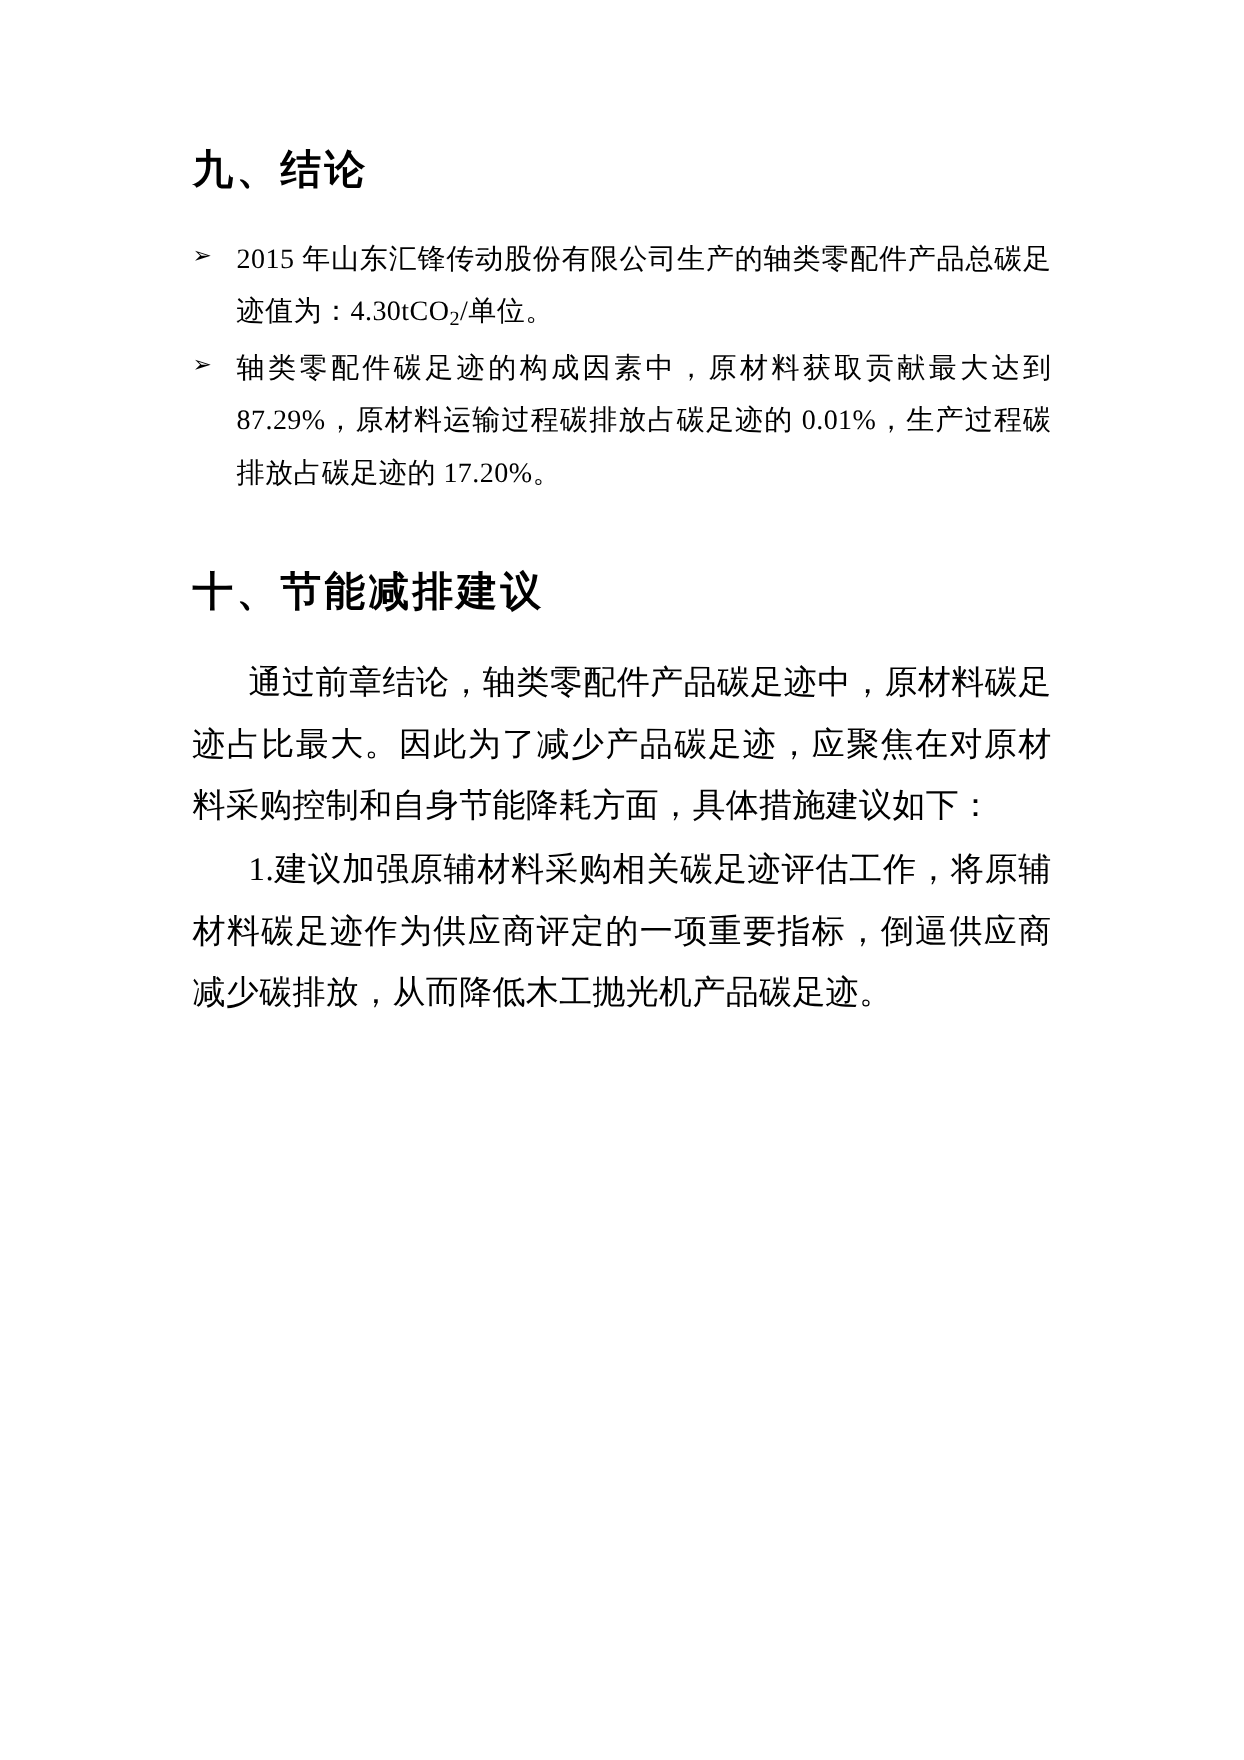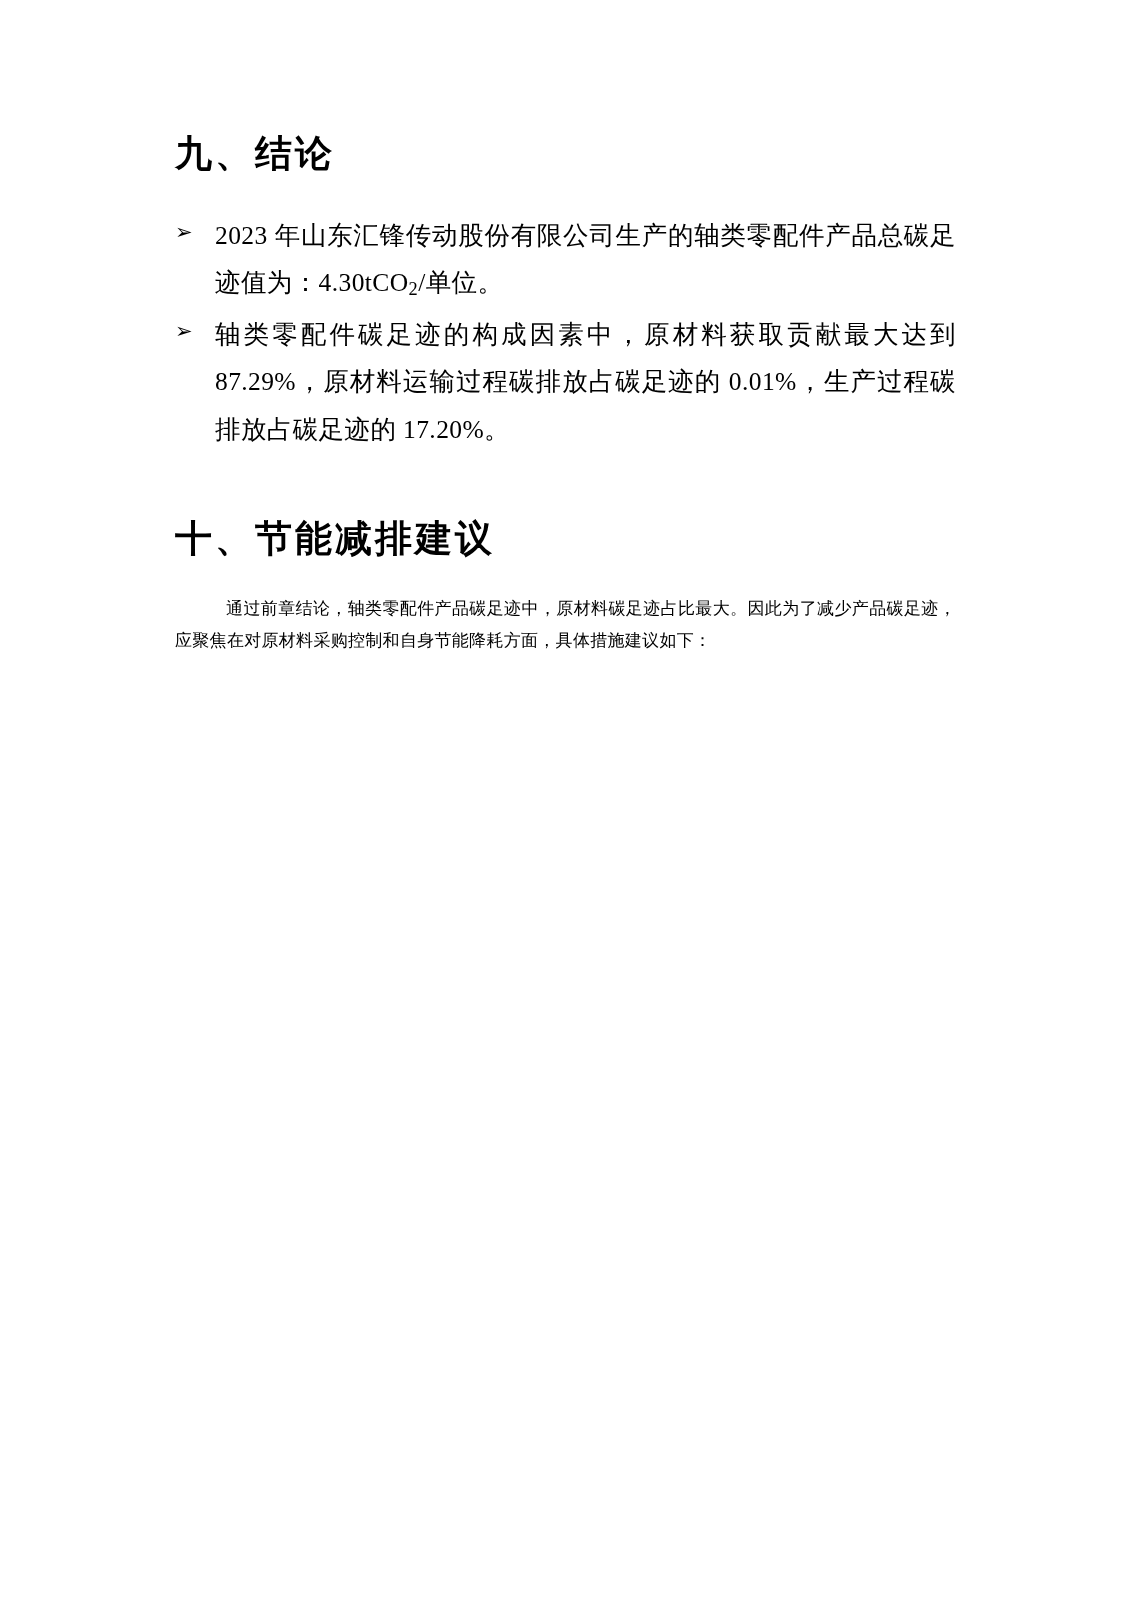--- a/index.html
+++ b/index.html
@@ -50,21 +50,21 @@
   }
   ul.bullets li .marker {
     position: absolute;
     left: 0;
     top: 0;
     font-size: 21px;
     line-height: 1.95;
     font-family: "DejaVu Sans", "Liberation Sans", sans-serif;
   }
   p.body-para {
-    font-size: 17px;
+    font-size: 30px;
     line-height: 1.87;
     text-align: justify;
     margin: 0 0 2px 0;
     text-indent: 51px;
     letter-spacing: 0.3px;
   }
   sub {
     font-size: 0.72em;
     vertical-align: -0.22em;
   }
@@ -72,25 +72,26 @@
 </head>
 <body>
 
 <div class="page">
 
   <h1 class="section-title">九、结论</h1>
 
   <ul class="bullets">
     <li>
       <span class="marker">➢</span>
-      <span>2023</span><span> 年山东汇锋传动股份有限公司生产的轴类零配件产品总碳足迹值为：4.30tCO</span><sub>2</sub><span>/单位。</span>
+      <span>2015</span><span> 年山东汇锋传动股份有限公司生产的轴类零配件产品总碳足迹值为：4.30tCO</span><sub>2</sub><span>/单位。</span>
     </li>
     <li>
       <span class="marker">➢</span>
       <span>轴类零配件碳足迹的构成因素中，原材料获取贡献最大达到 87.29%，原材料运输过程碳排放占碳足迹的 0.01%，生产过程碳排放占碳足迹的 17.20%。</span>
     </li>
   </ul>
 
   <h1 class="section-title second">十、节能减排建议</h1>
 
   <p class="body-para">通过前章结论，轴类零配件产品碳足迹中，原材料碳足迹占比最大。因此为了减少产品碳足迹，应聚焦在对原材料采购控制和自身节能降耗方面，具体措施建议如下：</p>
+  <p class="body-para">1.建议加强原辅材料采购相关碳足迹评估工作，将原辅材料碳足迹作为供应商评定的一项重要指标，倒逼供应商减少碳排放，从而降低木工抛光机产品碳足迹。</p>
 
 </div>
 
 </body></html>

